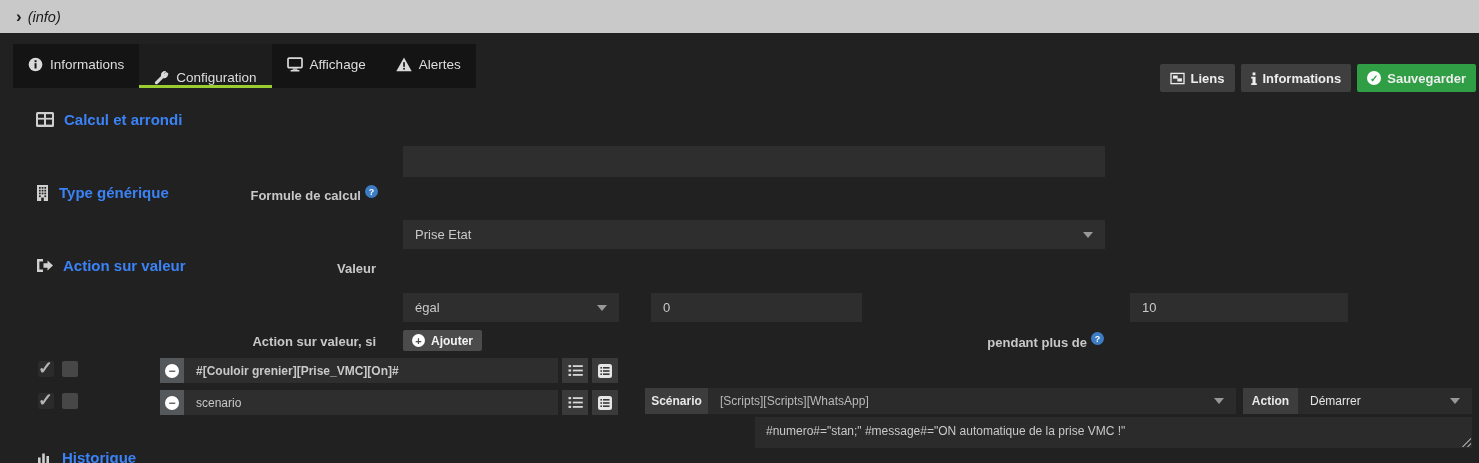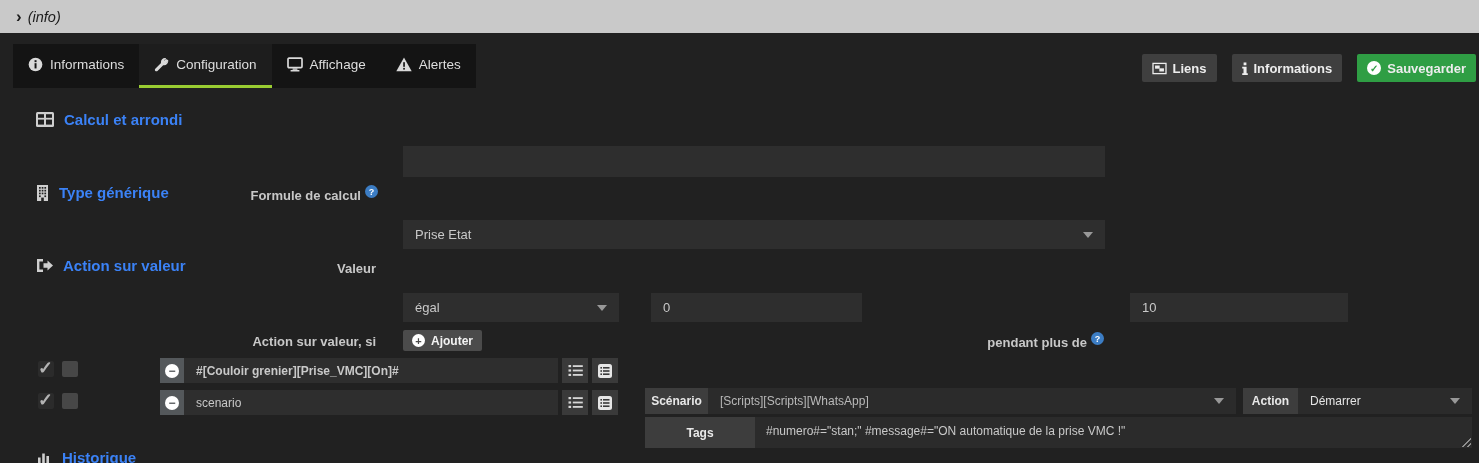--- a/index.html
+++ b/index.html
@@ -11,25 +11,25 @@
   .topbar { position:absolute; left:0; top:0; width:1479px; height:33px; background:#c9c9c9;
             display:flex; align-items:center; color:#1c1c1c; font-size:14.5px; }
   .topbar .chev { margin-left:16px; font-weight:bold; font-size:17px; line-height:1; }
   .topbar .ttl { margin-left:12px; }
   .topbar .ttl-suffix { margin-left:6px; font-style:italic; }
 
   
   .tabs { position:absolute; left:13px; top:44px; display:flex; height:44px; }
   .tab { display:flex; align-items:center; gap:7px; padding:0 15px; background:#141414;
          color:#dedede; font-size:13.5px; border-bottom:3px solid transparent; cursor:pointer; }
-  .tab.active { background:#1d1d1d; border-bottom-color:#9ACD32; }
+  .tab.active { background:#1d1d1d; border-bottom-color:#9ACD32;align-items:flex-end; }
   .tab svg { display:block; }
 
   
-  .toolbar { position:absolute; top:54px; right:3px; display:flex; gap:15px; }
+  .toolbar { position:absolute; top:64px; right:3px; display:flex; gap:6px; }
   .tbtn { display:flex; align-items:center; gap:6px; height:28px; padding:0 10px; border-radius:2px;
           background:#3f3f3f; color:#ededed; font-size:13px; font-weight:600; cursor:pointer; }
   .tbtn.save { background:#2F9E44; }
   .circle-ico { display:inline-flex; align-items:center; justify-content:center;
                 width:14px; height:14px; border-radius:50%; background:#fff; }
   .circle-ico.save-chk { color:#2F9E44; font-size:10px; font-weight:bold; }
 
   
   .sec { position:absolute; display:flex; align-items:center; gap:10px; color:#3b82f6;
          font-size:15px; font-weight:bold; }
@@ -284,21 +284,20 @@
   <div class="sel small" style="left:708px; top:388px; width:528px; height:26px; background:#2B2B2B; color:#b9b9b9;">
     <span>[Scripts][Scripts][WhatsApp]</span>
     <span class="caret"></span>
   </div>
   <div class="addon" style="left:1243px; top:388px; width:55px; height:26px;">Action</div>
   <div class="sel small" style="left:1298px; top:388px; width:174px; height:26px; background:#2B2B2B; color:#e5e5e5;">
     <span>Démarrer</span>
     <span class="caret"></span>
   </div>
 
-  <div class="addon" style="left:645px; top:417px; width:110px; height:31px;">Tags</div>
   <textarea class="tagsarea" style="left: 755px; top: 417px; width: 717px; height: 31px;">#numero#="stan;" #message#="ON automatique de la prise VMC !"</textarea>
   <div class="resize-grip" style="left:1461px; top:437px;"></div>
 
   <div class="sec" style="left:36px; top:449px;">
     <svg width="16" height="15" viewBox="0 0 16 15">
         <g fill="#cfcfcf">
           <rect x="2" y="7.5" width="2.6" height="6"></rect>
           <rect x="6.2" y="3.5" width="2.6" height="10"></rect>
           <rect x="10.4" y="6" width="2.6" height="7.5"></rect>
           <rect x="0.5" y="13.8" width="14.5" height="1.2"></rect>

